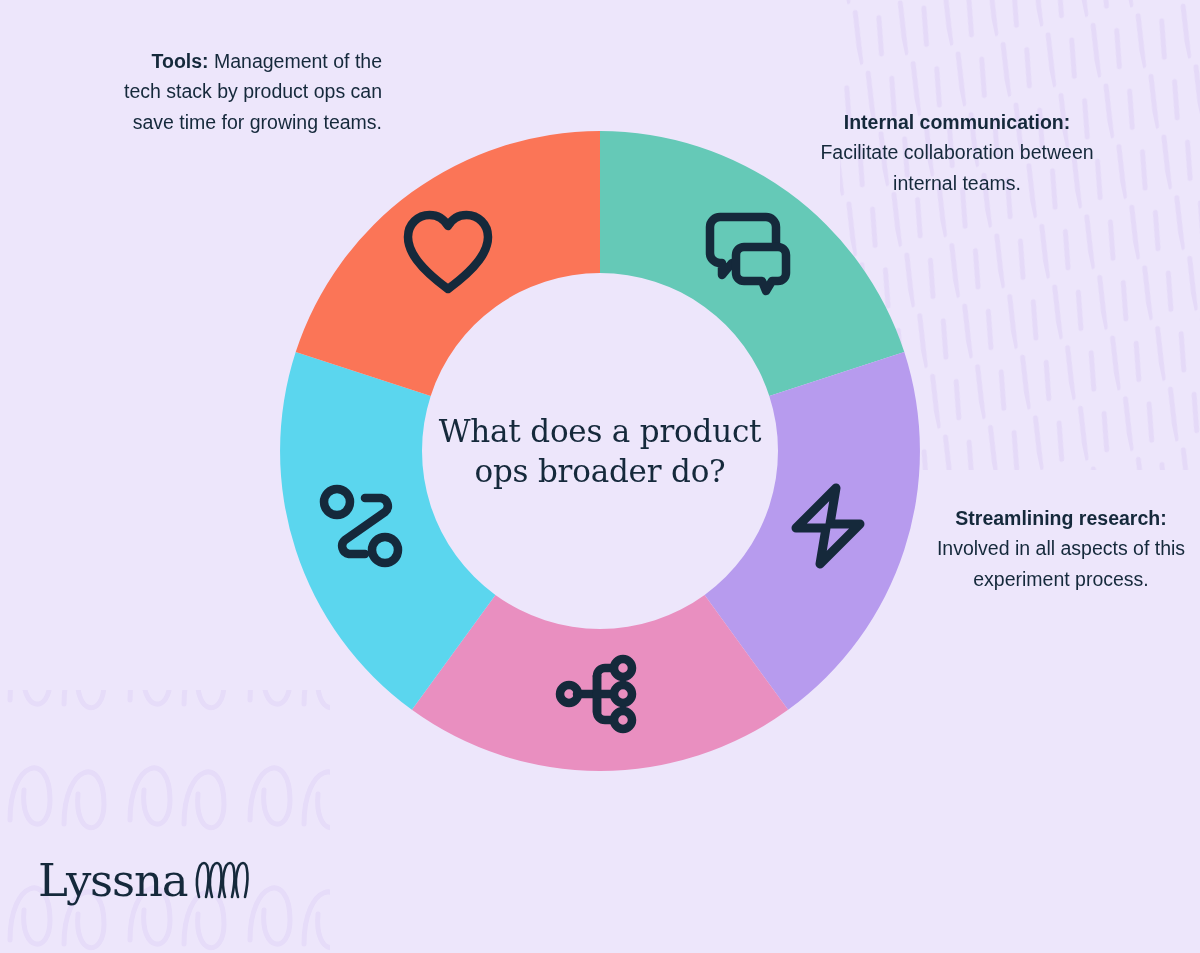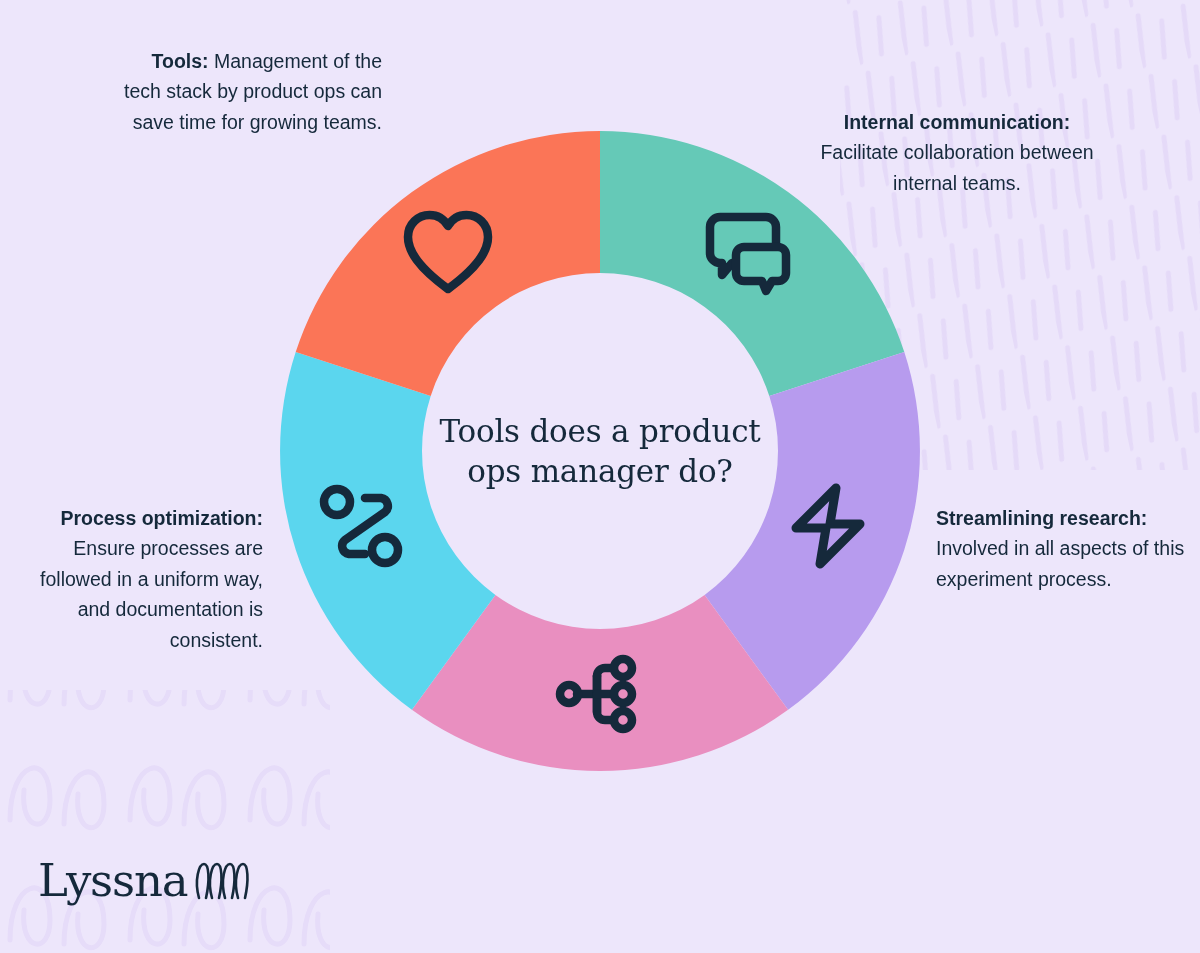--- a/index.html
+++ b/index.html
@@ -91,40 +91,40 @@
     text-align: right;
   }
   #callout-internal-communication {
     left: 812px; top: 107px;
     width: 290px;
     text-align: center;
   }
   #callout-streamlining-research {
     left: 936px; top: 503px;
     width: 250px;
-    text-align: left;
+    text-align: center;
   }
   #callout-data-management {
     left: 460px; top: 797px;
     width: 280px;
     text-align: center;
   }
   #callout-process-optimization {
     left: 18px; top: 503px;
     width: 245px;
     text-align: right;
   }
 
   
   #logo {
     position: absolute;
     left: 38px;
     top: 858px;
     display: flex;
-    align-items: flex-end;
+    align-items: center;
     gap: 8px;
   }
   #logo-text {
     font-family: "DejaVu Serif", "Liberation Serif", serif;
     font-size: 45px;
     font-weight: normal;
     letter-spacing: -1.2px;
     color: #15293B;
     line-height: 1;
   }
@@ -179,21 +179,21 @@
                Z"></path>
 
       <path fill="#FB7557" d="M 15.7 221.1
                A 320 320 0 0 1 320 0
                L 320 142
                A 178 178 0 0 0 150.7 264.9
                Z"></path>
     </svg>
   </div>
 
-  <div class="center-title">Tools does a product ops manager do?</div>
+  <div class="center-title">What does a product ops broader do?</div>
 
   <div class="seg-icon" id="icon-tools">
     <svg viewBox="0 0 96 96" xmlns="http://www.w3.org/2000/svg" aria-hidden="true">
       <path d="M48 84 C 18 62, 8 46, 8 32 C 8 19, 18 10, 29.5 10 C 37 10, 44 14, 48 21
                C 52 14, 59 10, 66.5 10 C 78 10, 88 19, 88 32 C 88 46, 78 62, 48 84 Z" fill="none" stroke="#15293B" stroke-width="8.5" stroke-linejoin="round" stroke-linecap="round"></path>
     </svg>
   </div>
 
   <div class="seg-icon" id="icon-comm">
     <svg viewBox="0 0 96 96" xmlns="http://www.w3.org/2000/svg" aria-hidden="true">
@@ -245,24 +245,20 @@
     <span class="c-title">Internal communication:</span> 
     <span class="c-body">Facilitate collaboration between internal teams.</span>
   </div>
 
   <div class="callout" id="callout-streamlining-research">
     <span class="c-title">Streamlining research:</span> 
     <span class="c-body">Involved in all aspects of this experiment process.</span>
   </div>
 
 
-  <div class="callout" id="callout-process-optimization">
-    <span class="c-title">Process optimization:</span> 
-    <span class="c-body">Ensure processes are followed in a uniform way, and documentation is consistent.</span>
-  </div>
 
   <div id="logo">
     <span id="logo-text">Lyssna</span>
     <svg id="logo-mark" width="58" height="40" viewBox="0 0 58 40" xmlns="http://www.w3.org/2000/svg" aria-hidden="true">
       <g fill="none" stroke="#15293B" stroke-width="2.6" stroke-linecap="round">
         <path d="M6 38 C 1 20, 6 4, 11 4 C 16 4, 17 20, 13 38"></path>
         <path d="M19 38 C 14 20, 19 4, 24 4 C 29 4, 30 20, 26 38"></path>
         <path d="M32 38 C 27 20, 32 4, 37 4 C 42 4, 43 20, 39 38"></path>
         <path d="M45 38 C 40 20, 45 4, 50 4 C 55 4, 56 20, 52 38"></path>
       </g>

